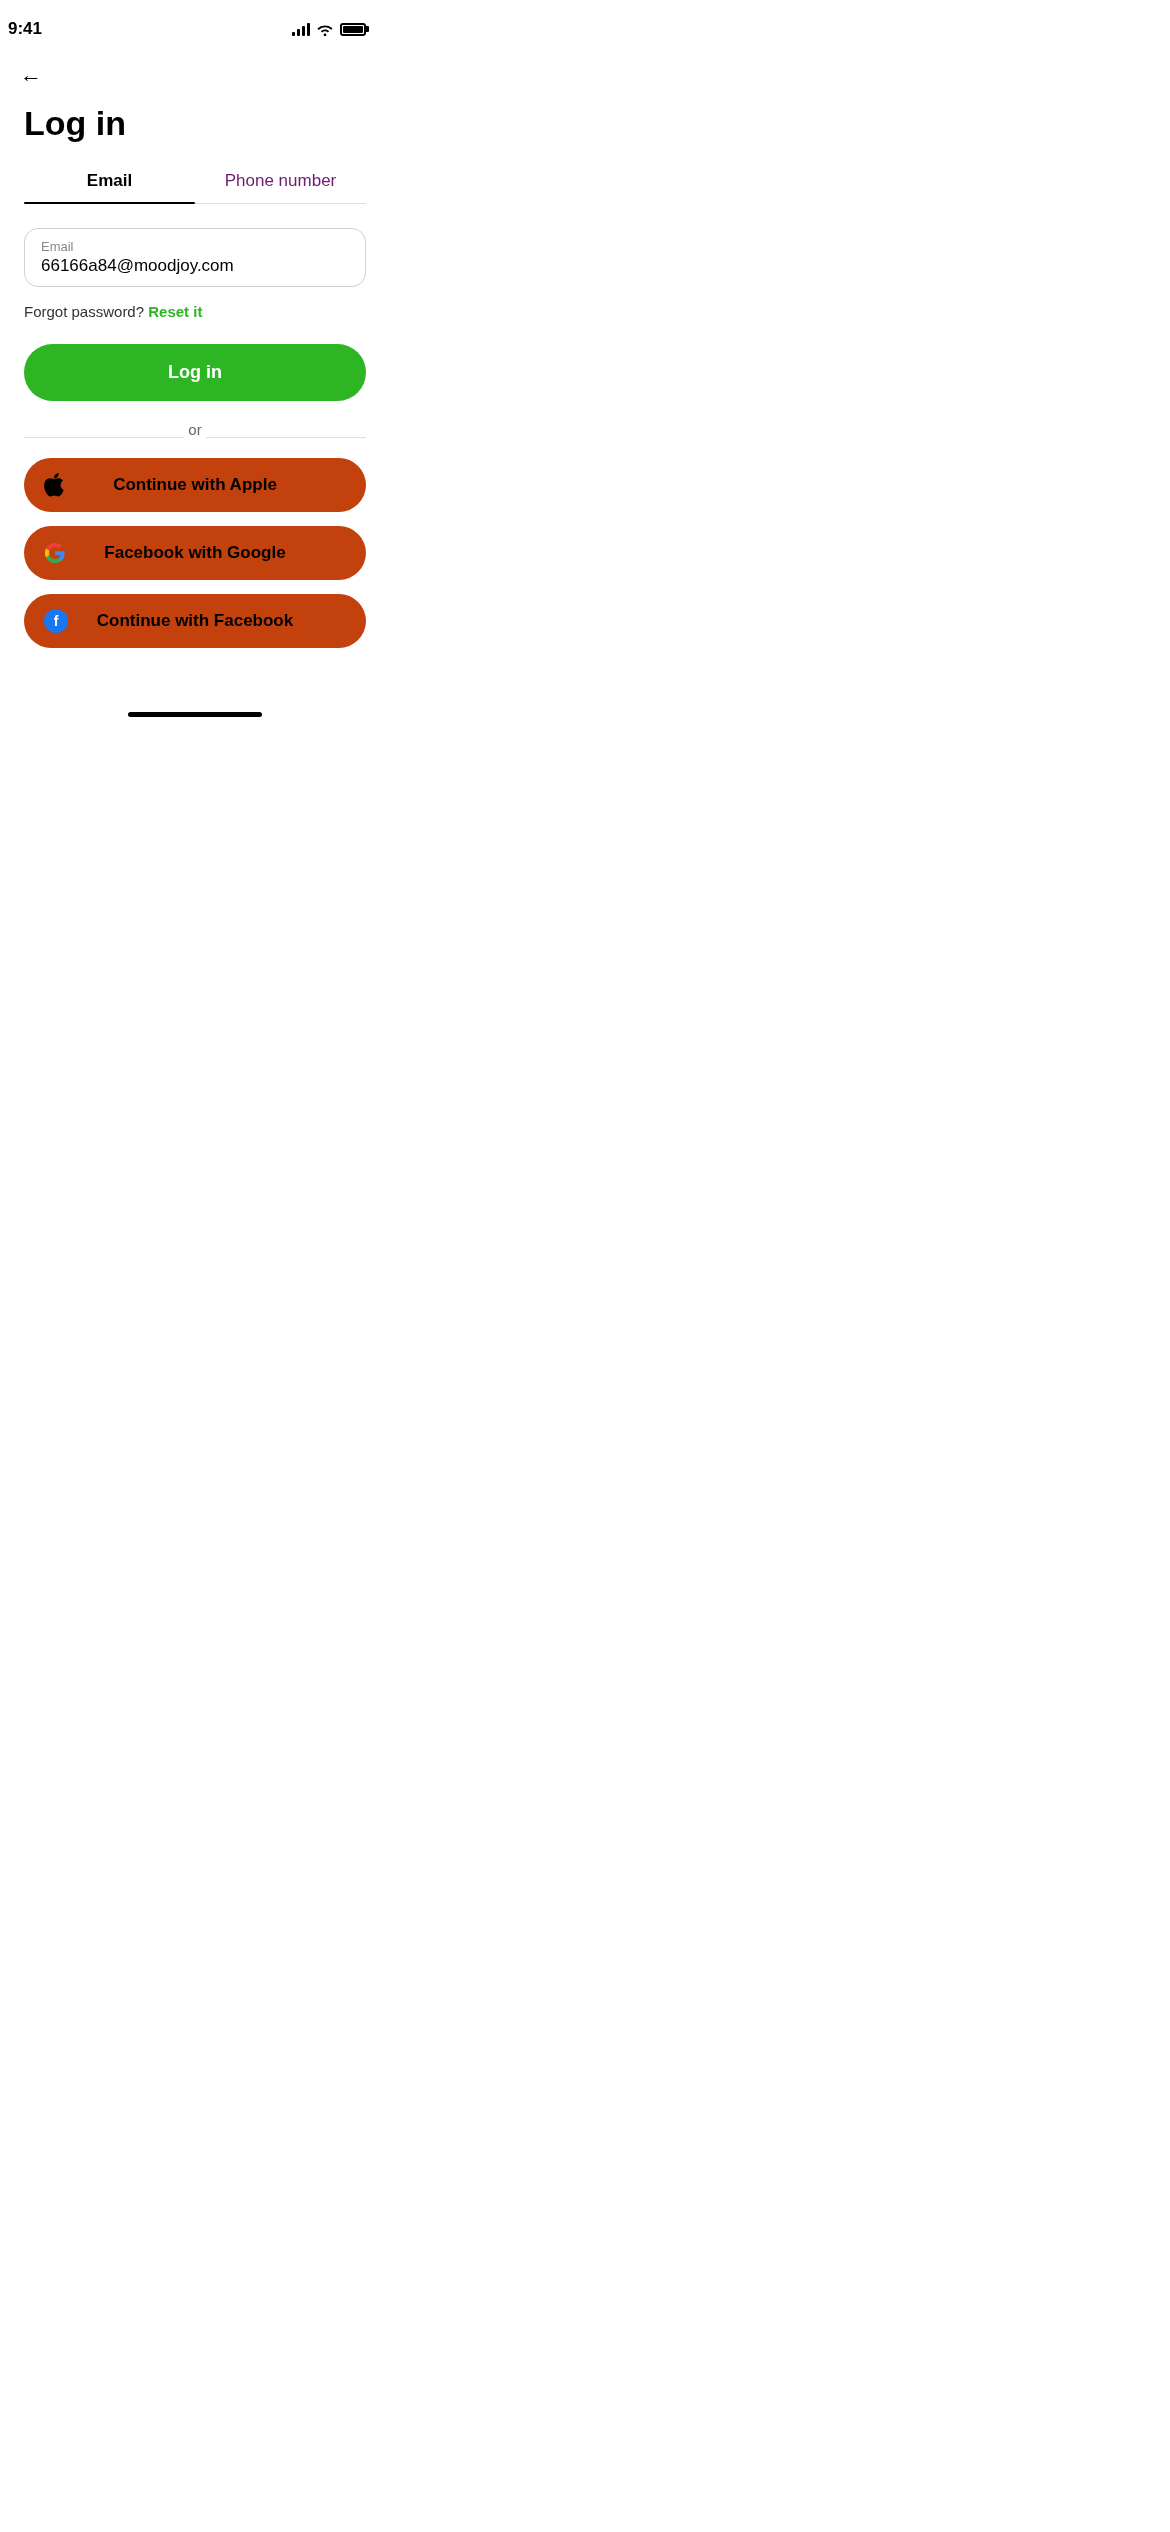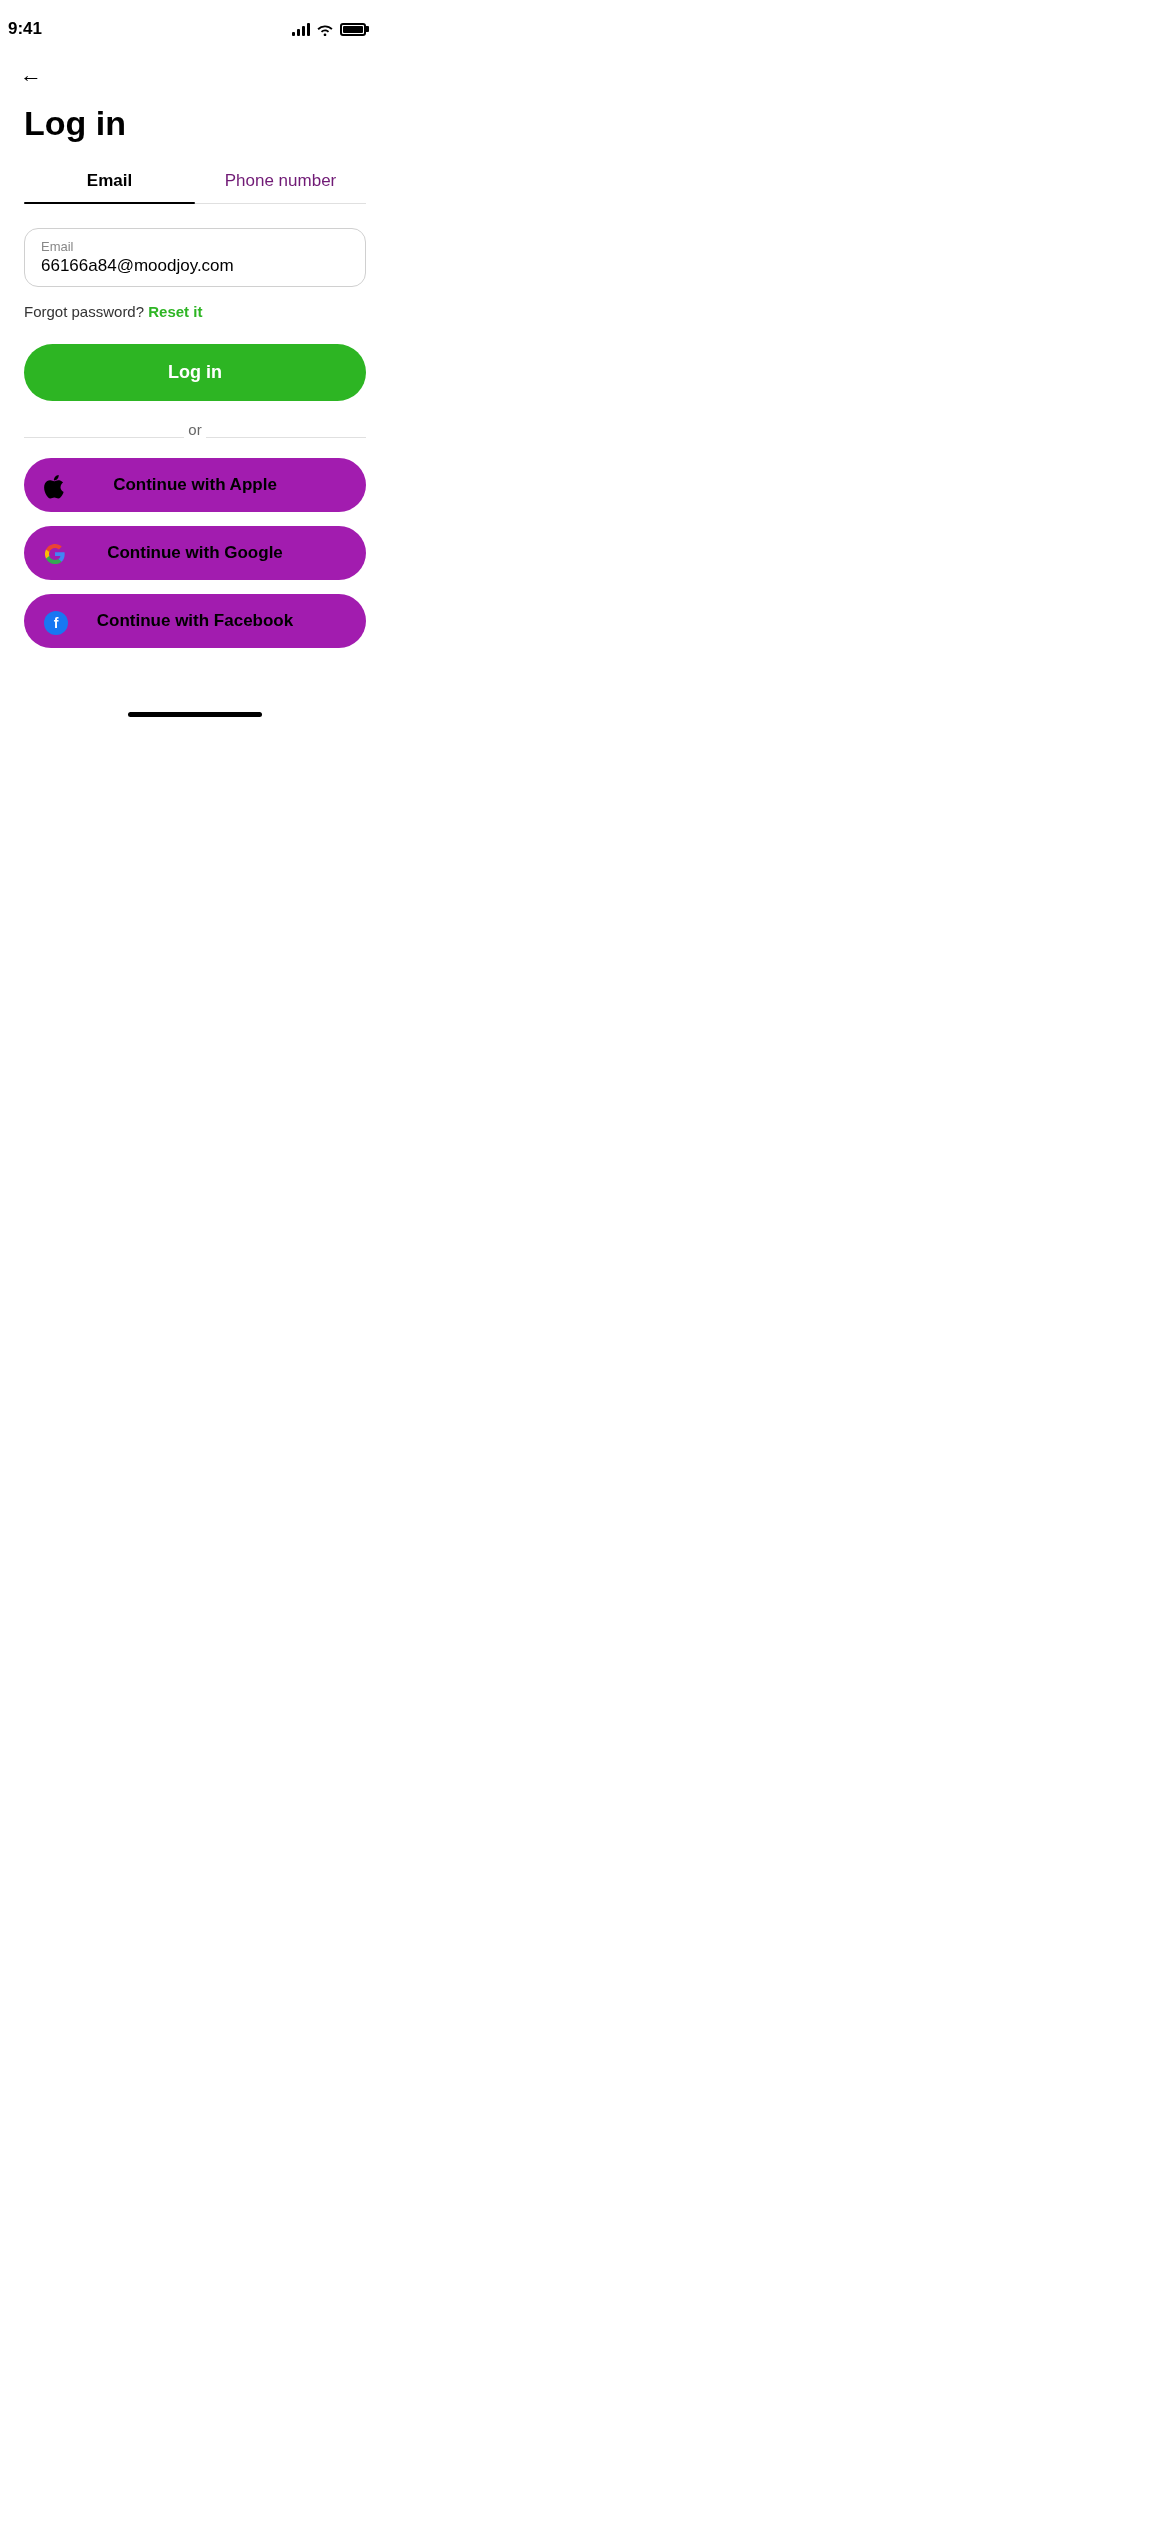--- a/index.html
+++ b/index.html
@@ -235,30 +235,30 @@
     }
 
     .or-text {
       font-size: 15px;
       color: #666;
     }
 
     
     .social-btn {
       width: 100%;
-      background: #a21caf;
+      background: #c2410c;
       border: none;
       border-radius: 50px;
       padding: 17px 20px;
       font-size: 17px;
       font-weight: 600;
       color: #000;
       cursor: pointer;
       display: flex;
-      align-items: flex-start;
+      align-items: center;
       justify-content: center;
       gap: 14px;
       margin-bottom: 14px;
       position: relative;
     }
 
     .social-icon {
       position: absolute;
       left: 20px;
       display: flex;
@@ -379,21 +379,21 @@
   
   <button class="social-btn">
     <span class="social-icon">
       <svg class="google-svg" viewBox="0 0 24 24">
         <path d="M22.56 12.25c0-.78-.07-1.53-.2-2.25H12v4.26h5.92c-.26 1.37-1.04 2.53-2.21 3.31v2.77h3.57c2.08-1.92 3.28-4.74 3.28-8.09z" fill="#4285F4"></path>
         <path d="M12 23c2.97 0 5.46-.98 7.28-2.66l-3.57-2.77c-.98.66-2.23 1.06-3.71 1.06-2.86 0-5.29-1.93-6.16-4.53H2.18v2.84C3.99 20.53 7.7 23 12 23z" fill="#34A853"></path>
         <path d="M5.84 14.09c-.22-.66-.35-1.36-.35-2.09s.13-1.43.35-2.09V7.07H2.18C1.43 8.55 1 10.22 1 12s.43 3.45 1.18 4.93l2.85-2.22.81-.62z" fill="#FBBC05"></path>
         <path d="M12 5.38c1.62 0 3.06.56 4.21 1.64l3.15-3.15C17.45 2.09 14.97 1 12 1 7.7 1 3.99 3.47 2.18 7.07l3.66 2.84c.87-2.6 3.3-4.53 6.16-4.53z" fill="#EA4335"></path>
       </svg>
     </span>
-    <span>Continue with Google</span>
+    <span>Facebook with Google</span>
   </button>
 
   
   <button class="social-btn">
     <span class="social-icon">
       <div class="facebook-icon">f</div>
     </span>
     <span>Continue with Facebook</span>
   </button>
 

